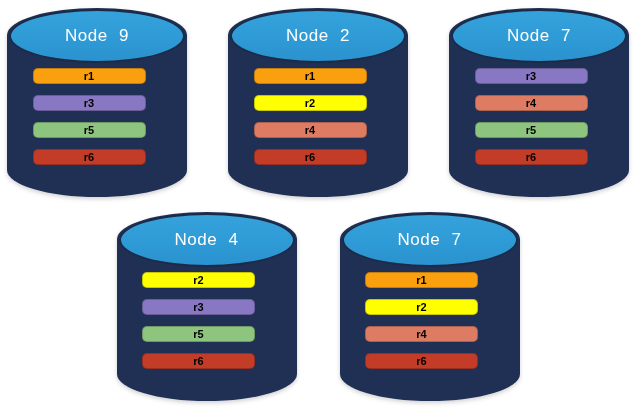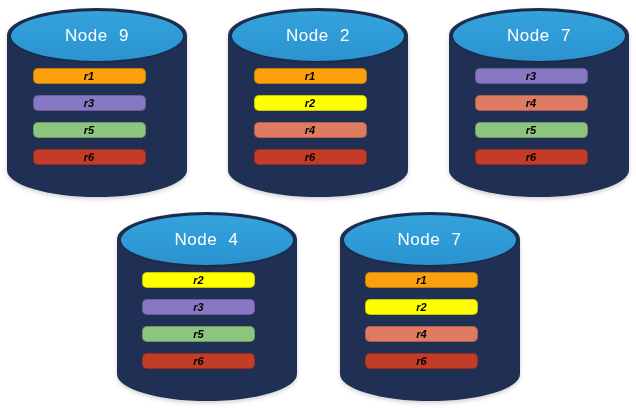--- a/index.html
+++ b/index.html
@@ -58,21 +58,20 @@
     font-weight: 400;
     letter-spacing: 0.5px;
     word-spacing: 6px;
     white-space: nowrap;
   }
   .bars {
     position: absolute;
     top: 60px;
     left: 0;
     right: 16px;
-    font-style: italic;
   }
   .bar {
     width: 113px;
     height: 16px;
     margin: 0 auto 11px auto;
     box-sizing: border-box;
     border: 1px solid rgba(0,0,0,0.22);
     border-radius: 5px;
     display: flex;
     align-items: center;

